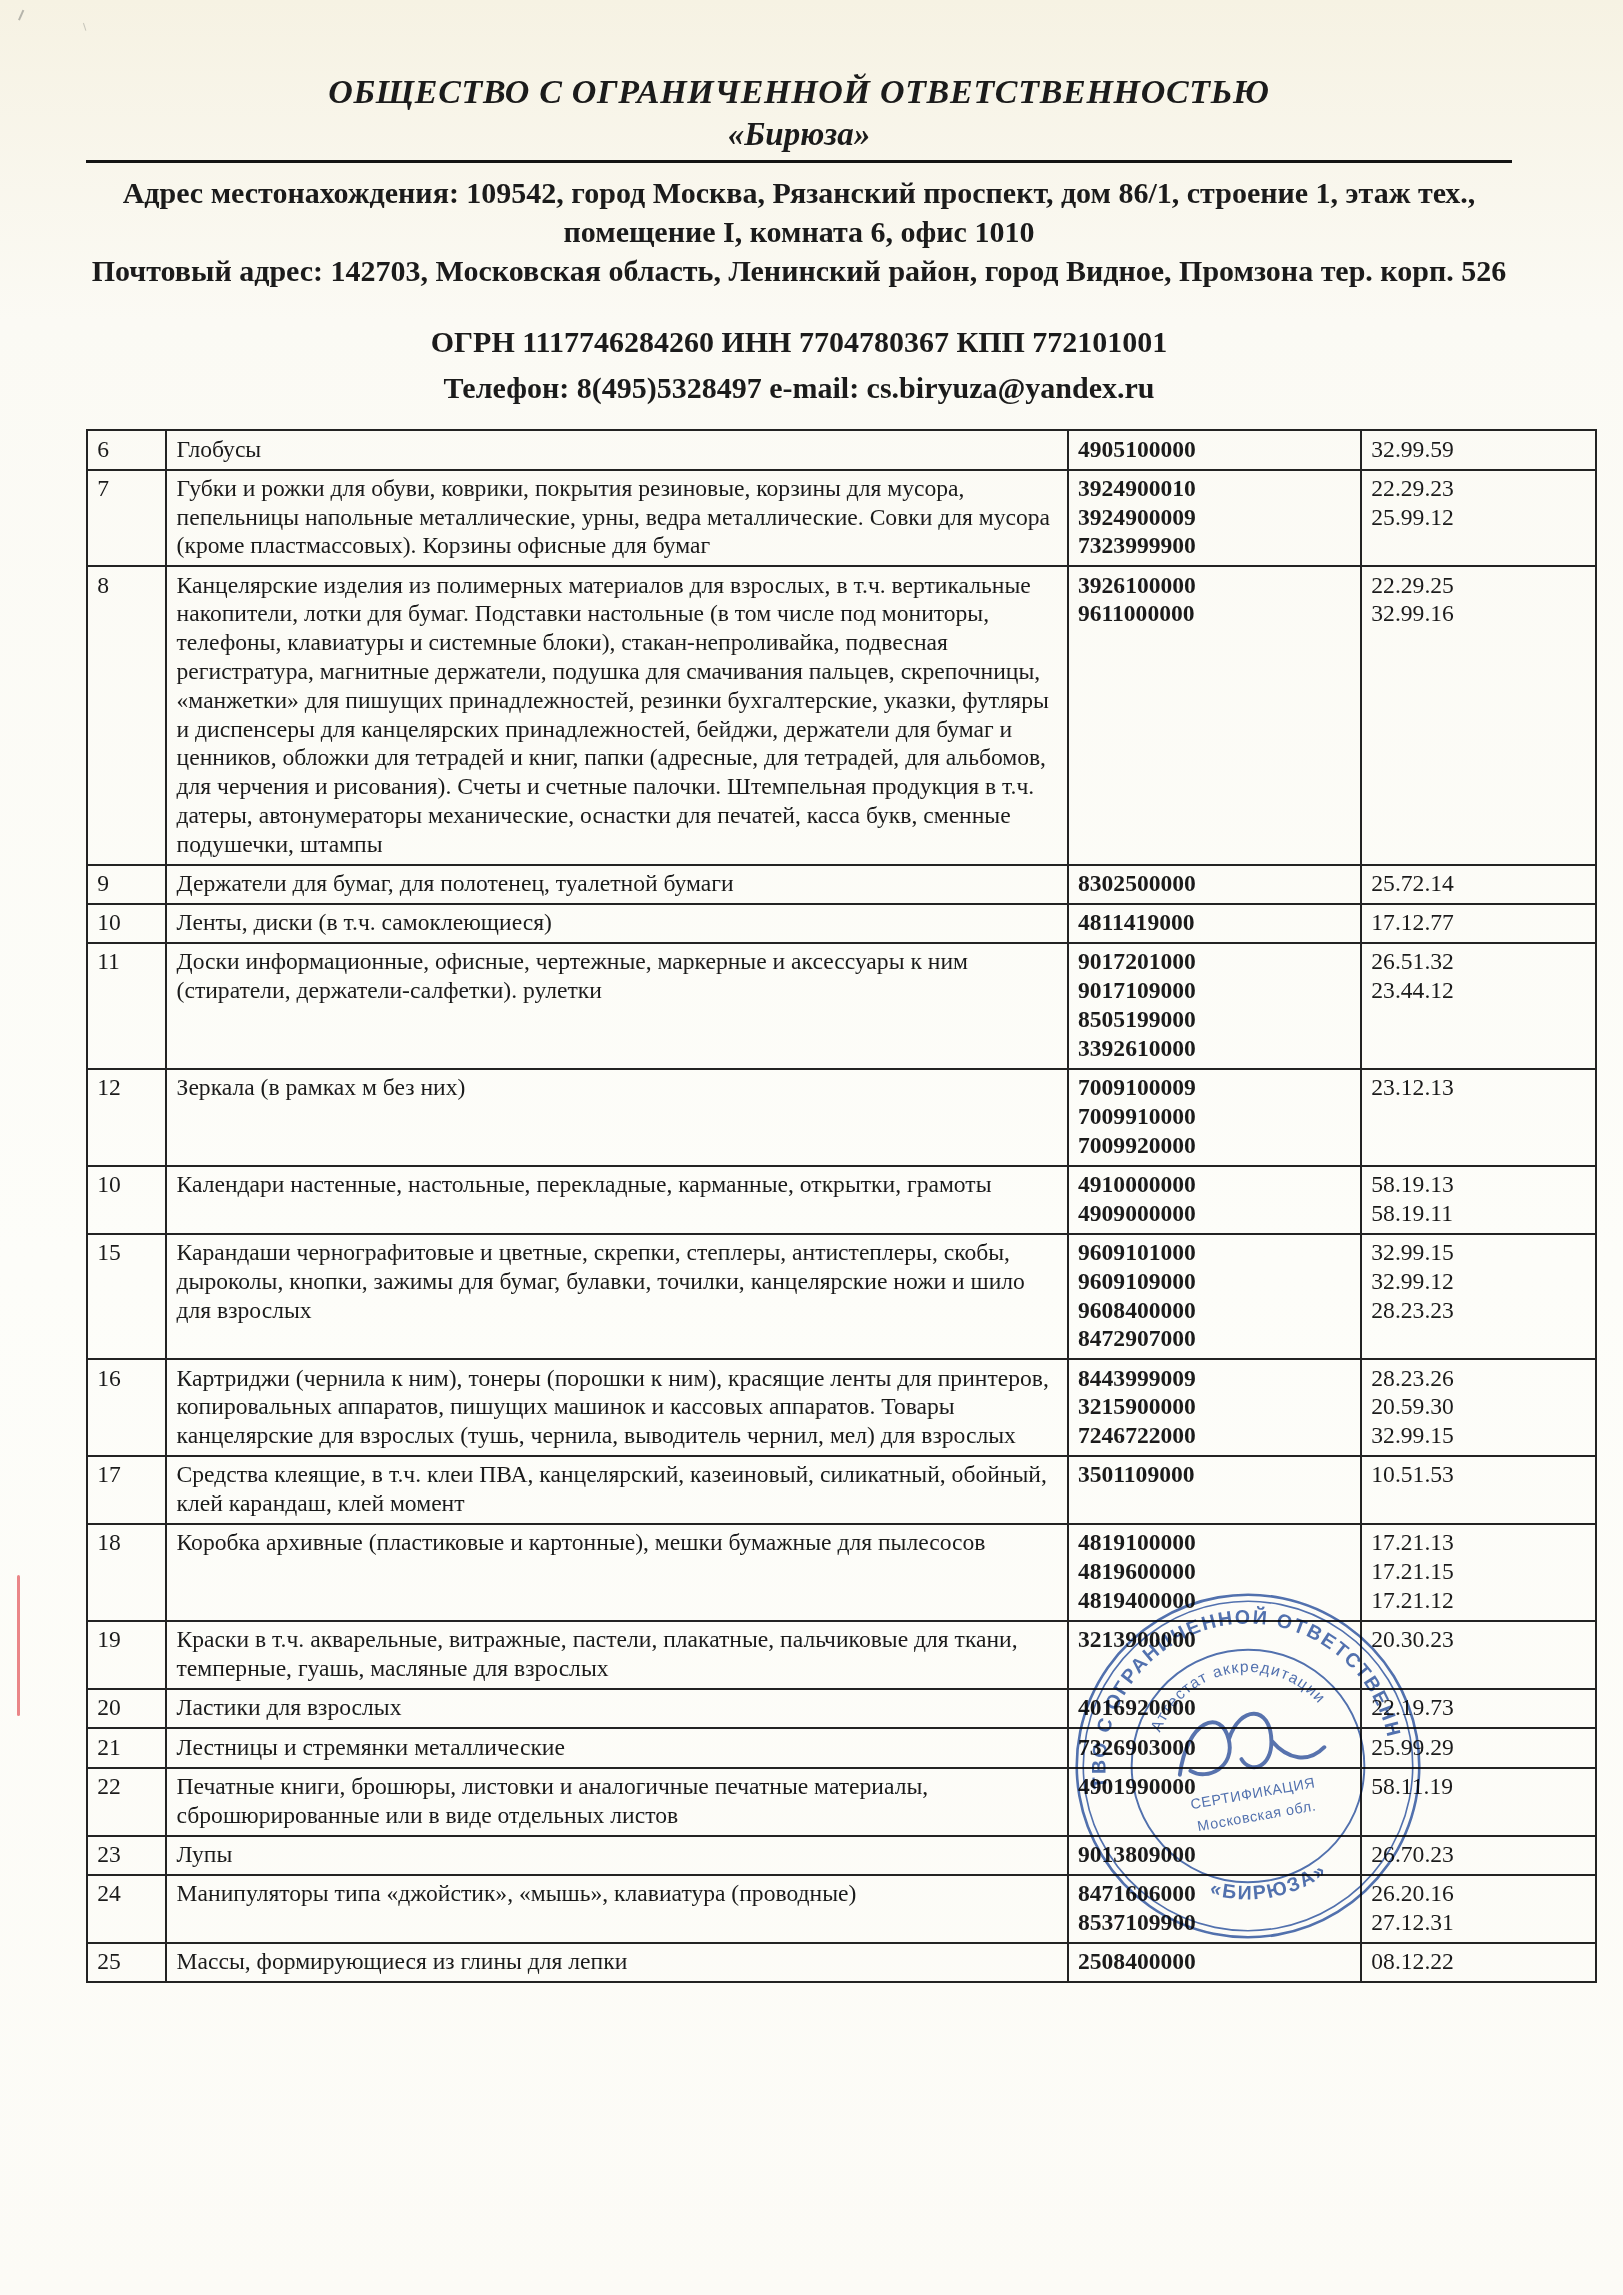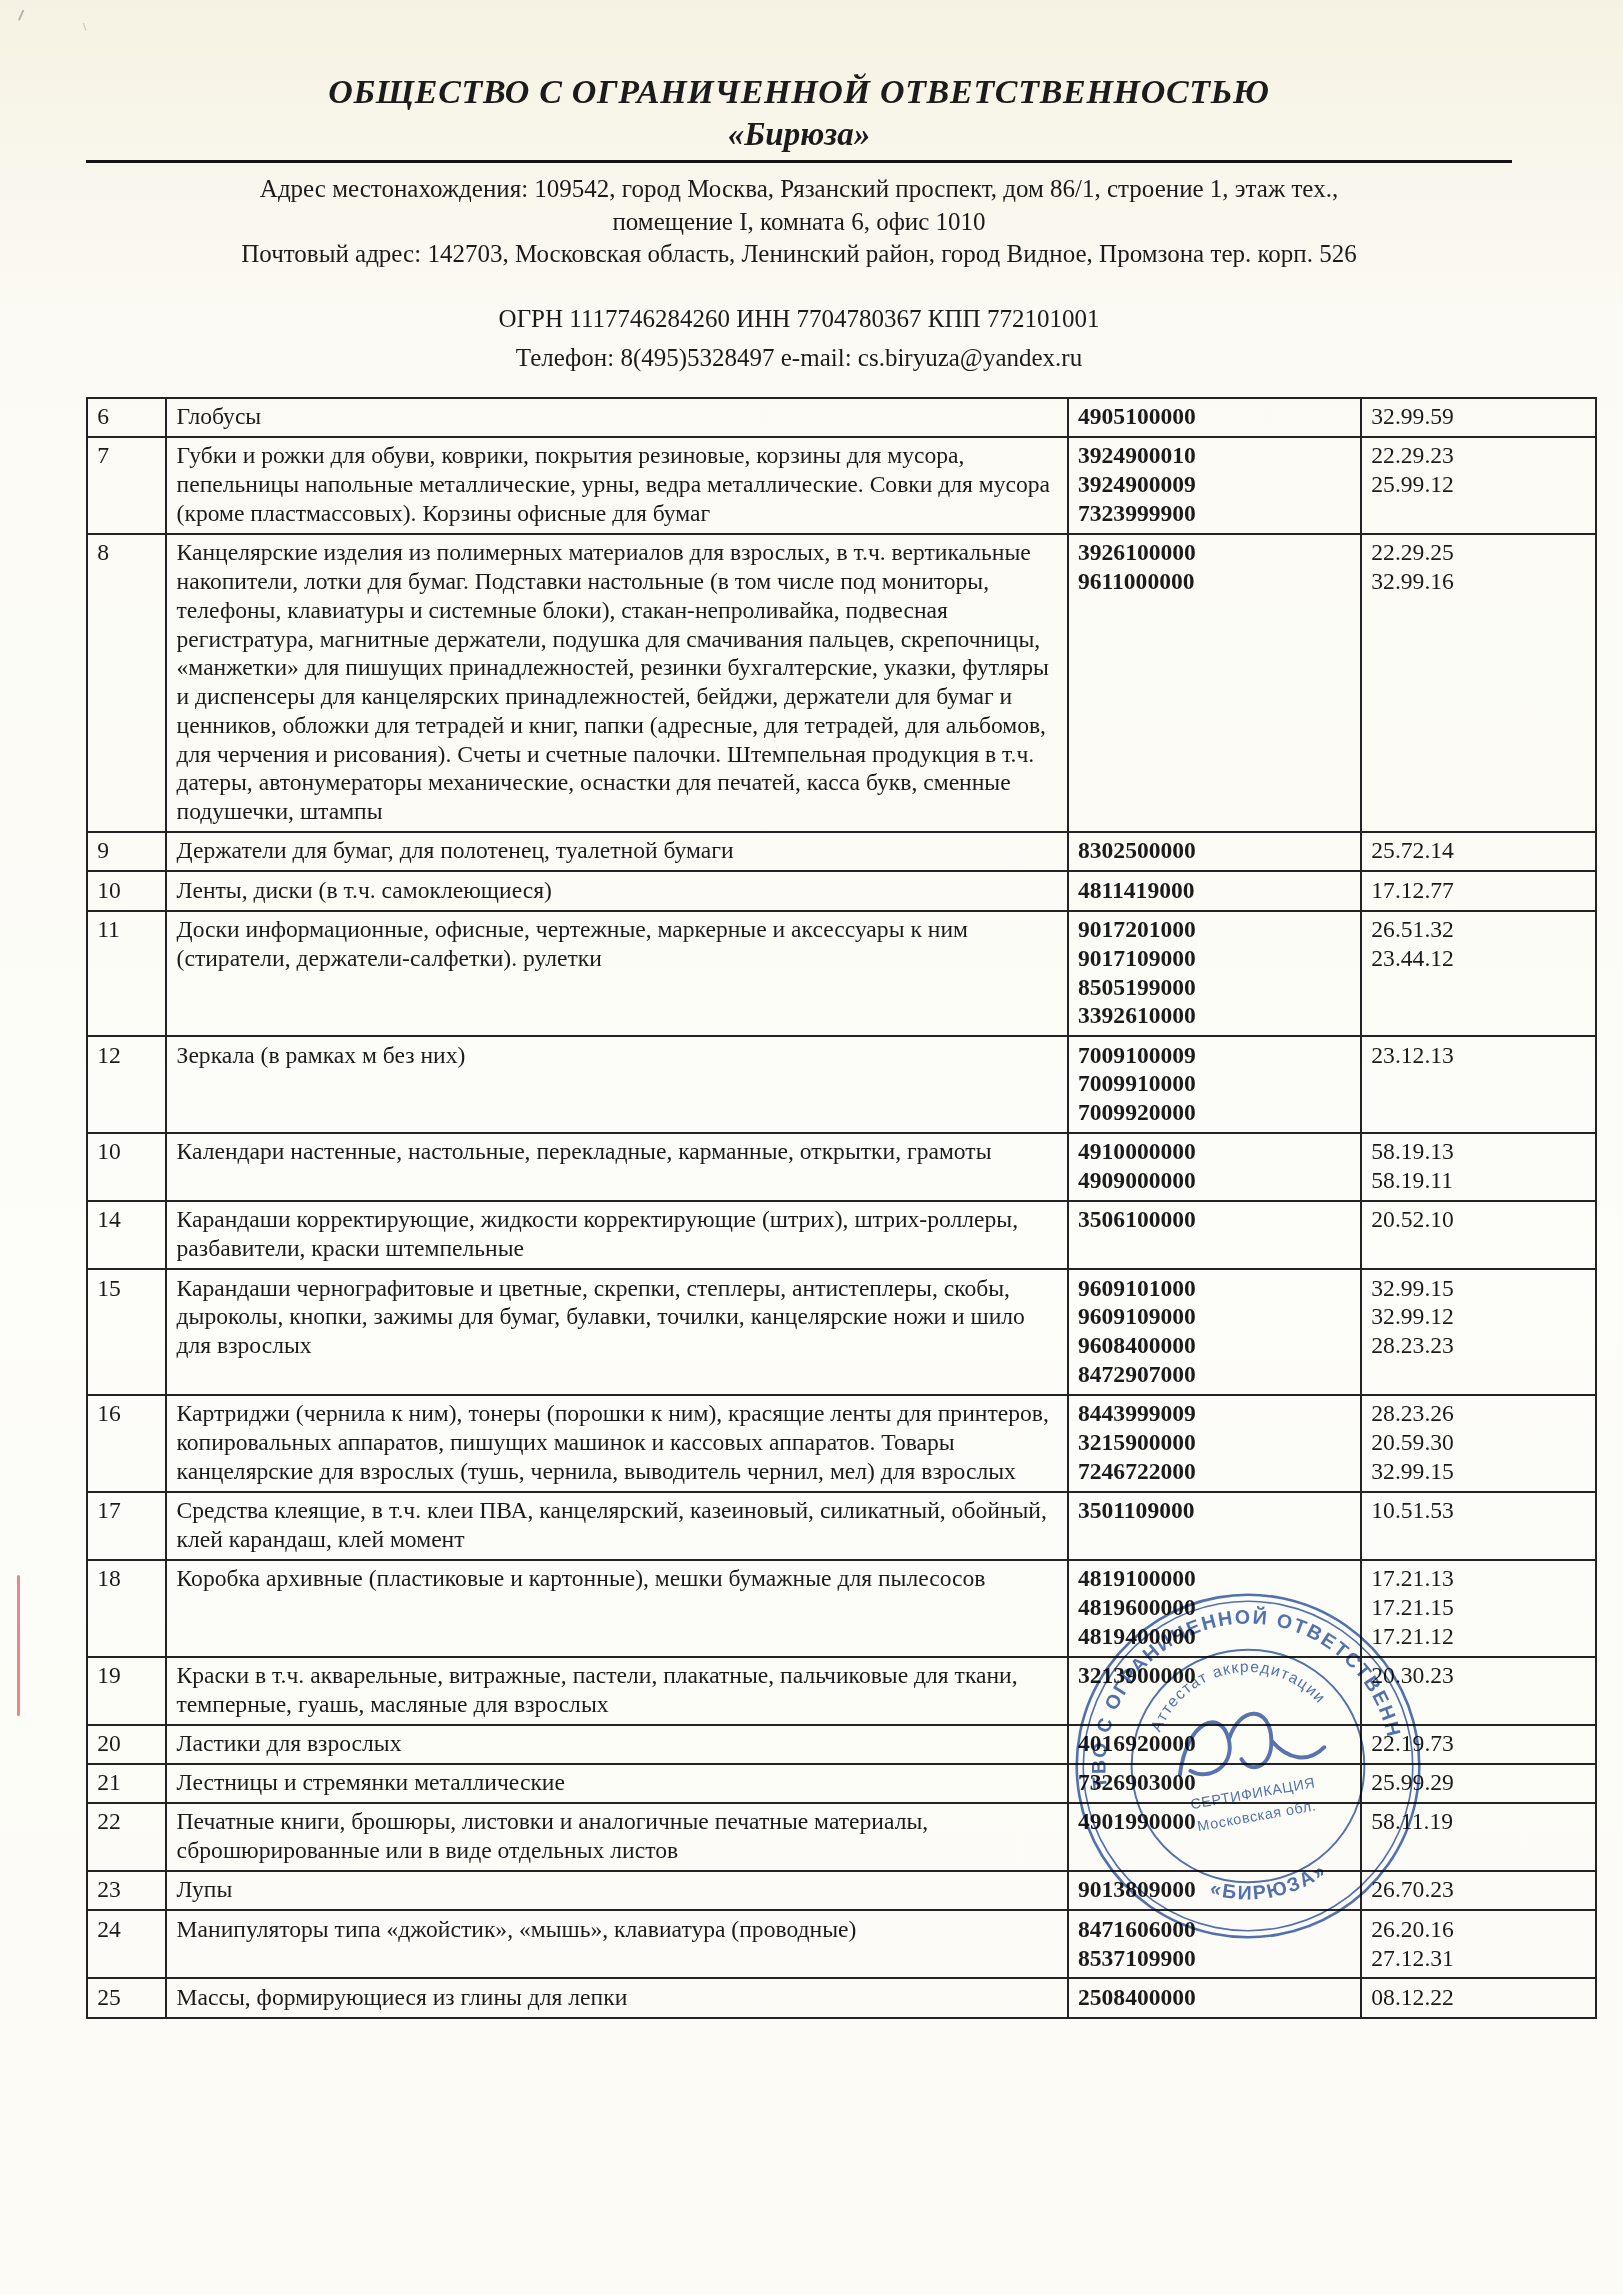--- a/index.html
+++ b/index.html
@@ -20,21 +20,21 @@
     font-size: 34px; font-weight: bold; font-style: italic;
     letter-spacing: 0.7px; line-height: 1.1;
   }
   .subtitle {
     font-size: 33px; font-weight: bold; font-style: italic;
     margin-top: 5.2px; line-height: 1.1;
   }
   .rule { border-bottom: 3.3px solid #141414; margin: 7.9px 0 10.5px 0; }
 
   .addr, .postal, .reg, .contact {
-    font-size: 25px; line-height: 1.3; white-space: pre-line;
+    font-size: 30px; line-height: 1.3; white-space: pre-line; font-weight: bold;
   }
   .reg { margin-top: 32px; }
   .contact { margin-top: 7px; }
 
   table.products {
     border-collapse: collapse;
     table-layout: fixed;
     width: 1426px;
     margin-top: 22px;
     font-size: 23.6px;
@@ -156,26 +156,20 @@
 7009920000</td>
           <td class="col-okpd">23.12.13</td>
         </tr>
         <tr>
           <td class="col-num">10</td>
           <td class="col-desc">Календари настенные, настольные, перекладные, карманные, открытки, грамоты</td>
           <td class="col-code">4910000000
 4909000000</td>
           <td class="col-okpd">58.19.13
 58.19.11</td>
-        </tr>
-        <tr>
-          <td class="col-num">14</td>
-          <td class="col-desc">Карандаши корректирующие, жидкости корректирующие (штрих), штрих-роллеры, разбавители, краски штемпельные</td>
-          <td class="col-code">3506100000</td>
-          <td class="col-okpd">20.52.10</td>
         </tr>
         <tr>
           <td class="col-num">15</td>
           <td class="col-desc">Карандаши чернографитовые и цветные, скрепки, степлеры, антистеплеры, скобы, дыроколы, кнопки, зажимы для бумаг, булавки, точилки, канцелярские ножи и шило для взрослых</td>
           <td class="col-code">9609101000
 9609109000
 9608400000
 8472907000</td>
           <td class="col-okpd">32.99.15
 32.99.12

